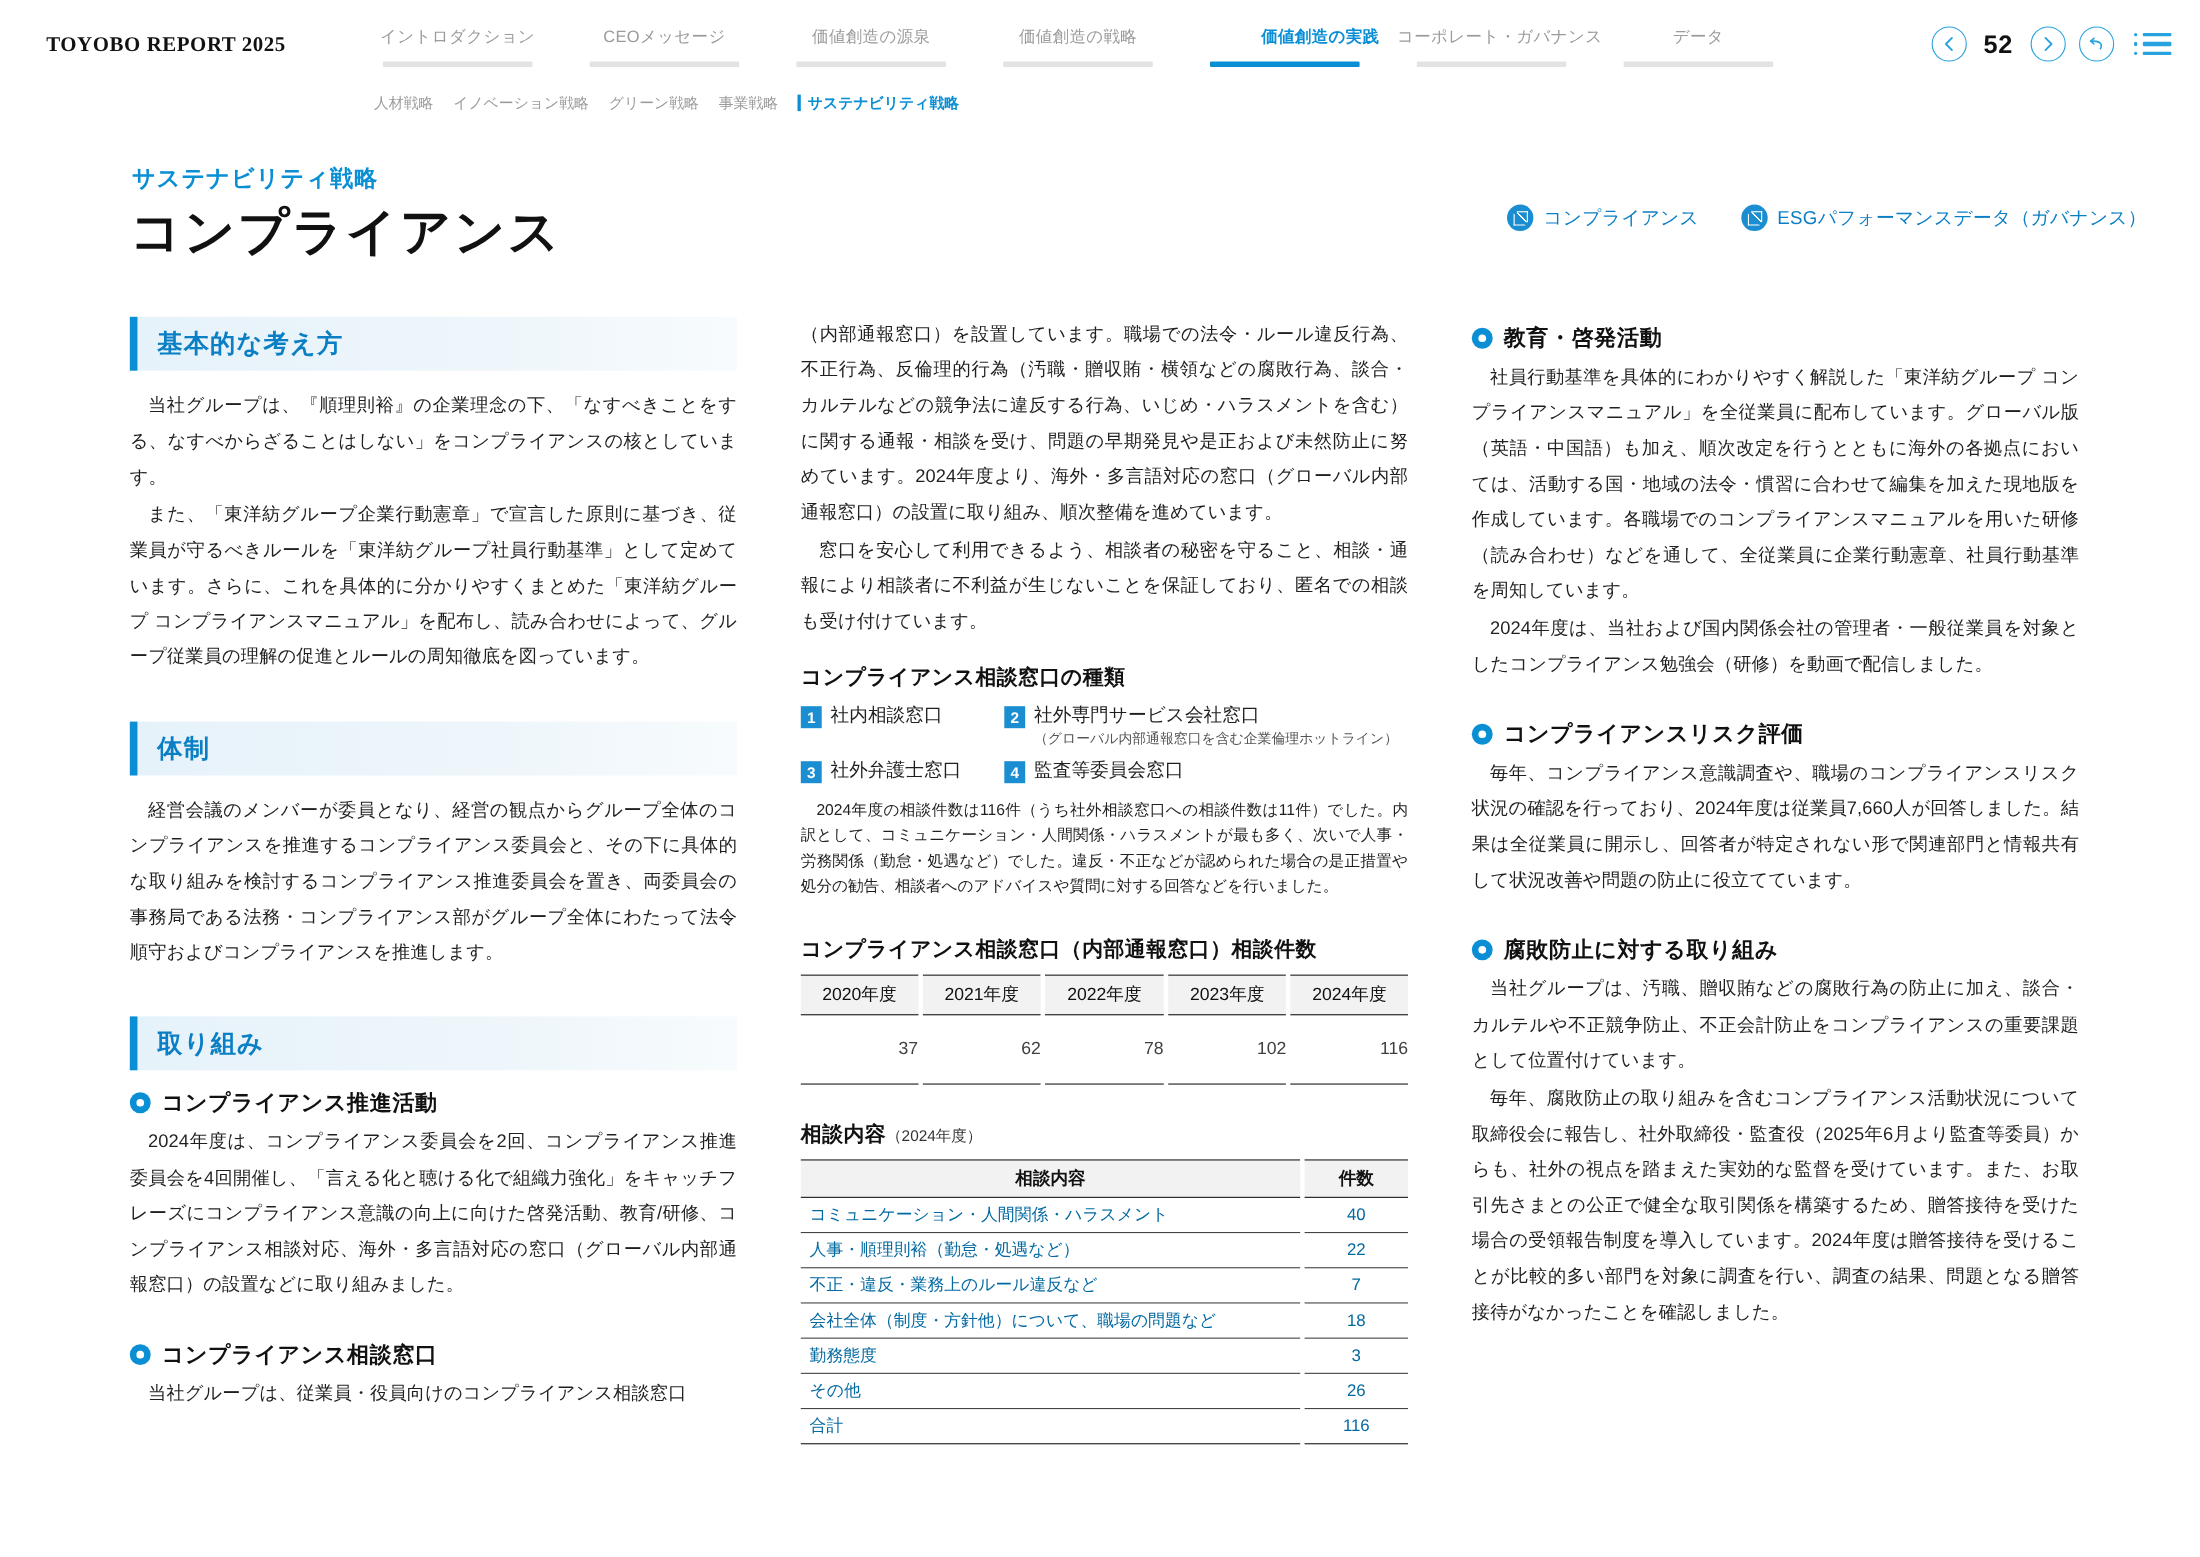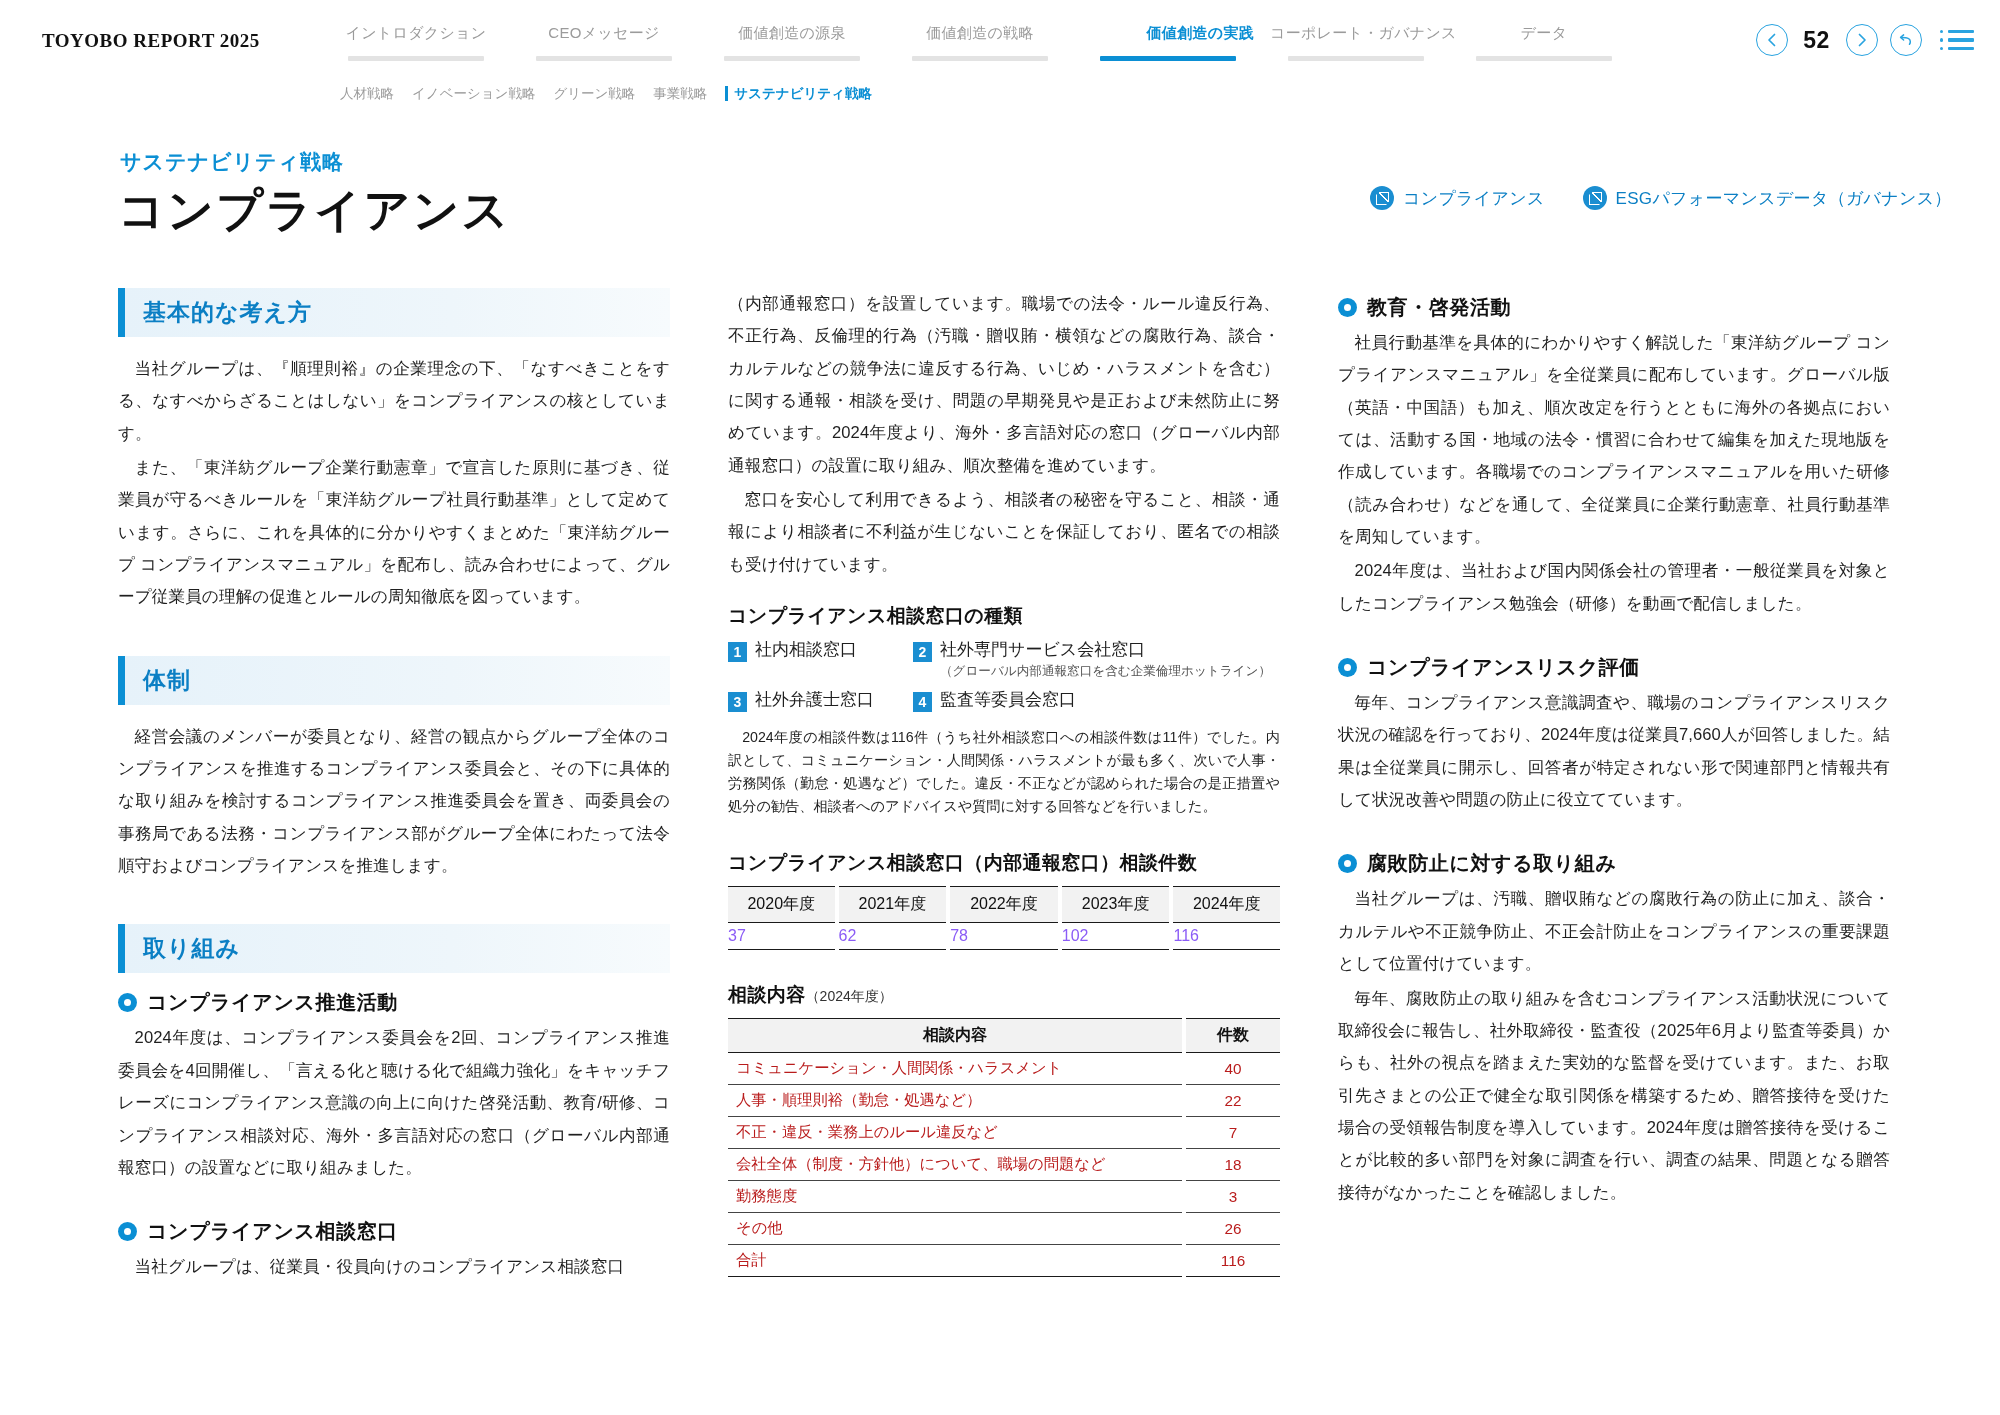--- a/index.html
+++ b/index.html
@@ -123,36 +123,36 @@
 
   
   table.tbl { width:100%; border-collapse:collapse; }
   table.yearly th {
     font-size:16px; font-weight:400; color:#111; background:#f2f2f2;
     padding:7px 0; text-align:center;
     border-top:1.4px solid #1a1a1a; border-bottom:1.4px solid #1a1a1a;
     border-left:4px solid #fff; border-right:4px solid #fff;
   }
   table.yearly td {
-    font-size:16px; color:#8b5cf6; padding:4px 0; text-align:left;
+    font-size:16px; color:#404040; padding:22px 0; text-align:right;
     border-bottom:1.4px solid #1a1a1a;
     border-left:4px solid #fff; border-right:4px solid #fff;
   }
   table.yearly th:first-child, table.yearly td:first-child { border-left:none; }
   table.yearly th:last-child, table.yearly td:last-child { border-right:none; }
 
   table.topics { margin-top:2px; }
   table.topics th {
     font-size:16px; font-weight:700; color:#111; background:#f2f2f2;
     padding:6px 8px; text-align:center;
     border-top:1.4px solid #1a1a1a; border-bottom:1.2px solid #1a1a1a;
   }
   table.topics th.c1 { border-right:4px solid #fff; }
   table.topics td {
-    font-size:15.3px; color:#b91c1c; padding:5px 8px;
+    font-size:15.3px; color:#0369a1; padding:5px 8px;
     border-bottom:1px solid #444;
     margin-top:37px;
   }
   table.topics td.c1 { text-align:left; }
   table.topics td.c2 { text-align:center; width:96px; border-left:4px solid #fff; }
   table.topics tr:last-child td { border-bottom:1.4px solid #1a1a1a; }
 </style>
 </head>
 <body>
 

